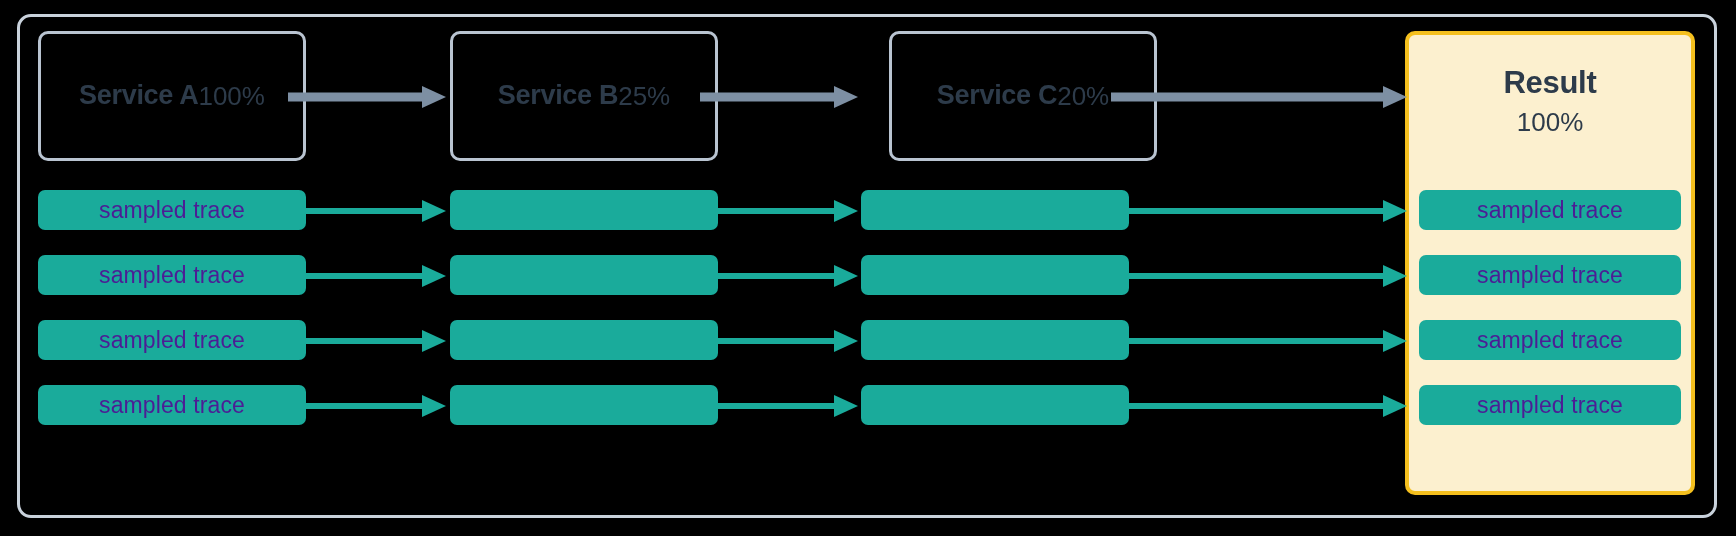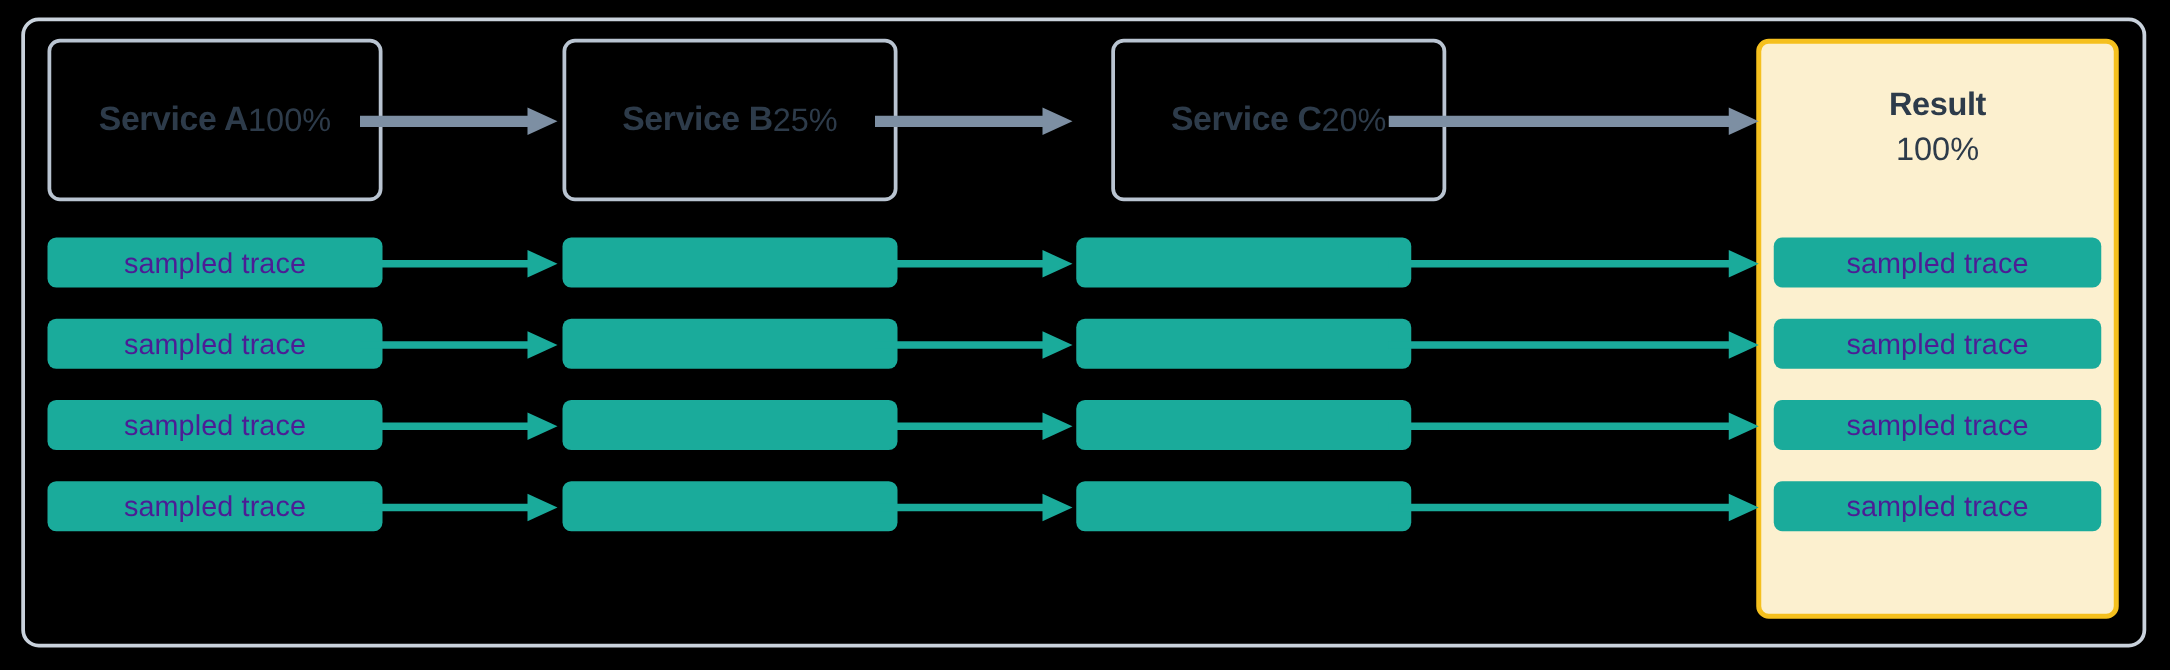--- a/index.html
+++ b/index.html
@@ -73,21 +73,21 @@
     top: 0;
     width: 100%;
     height: 134px;
     display: flex;
     flex-direction: column;
     align-items: center;
     justify-content: center;
     color: #2d3b4a;
   }
   .result-name {
-    font-size: 26px;
+    font-size: 31px;
     font-weight: bold;
     letter-spacing: -0.3px;
     line-height: 1.25;
   }
   .result-pct {
     font-size: 26px;
     font-weight: 400;
     line-height: 1.35;
     margin-top: 2px;
   }

